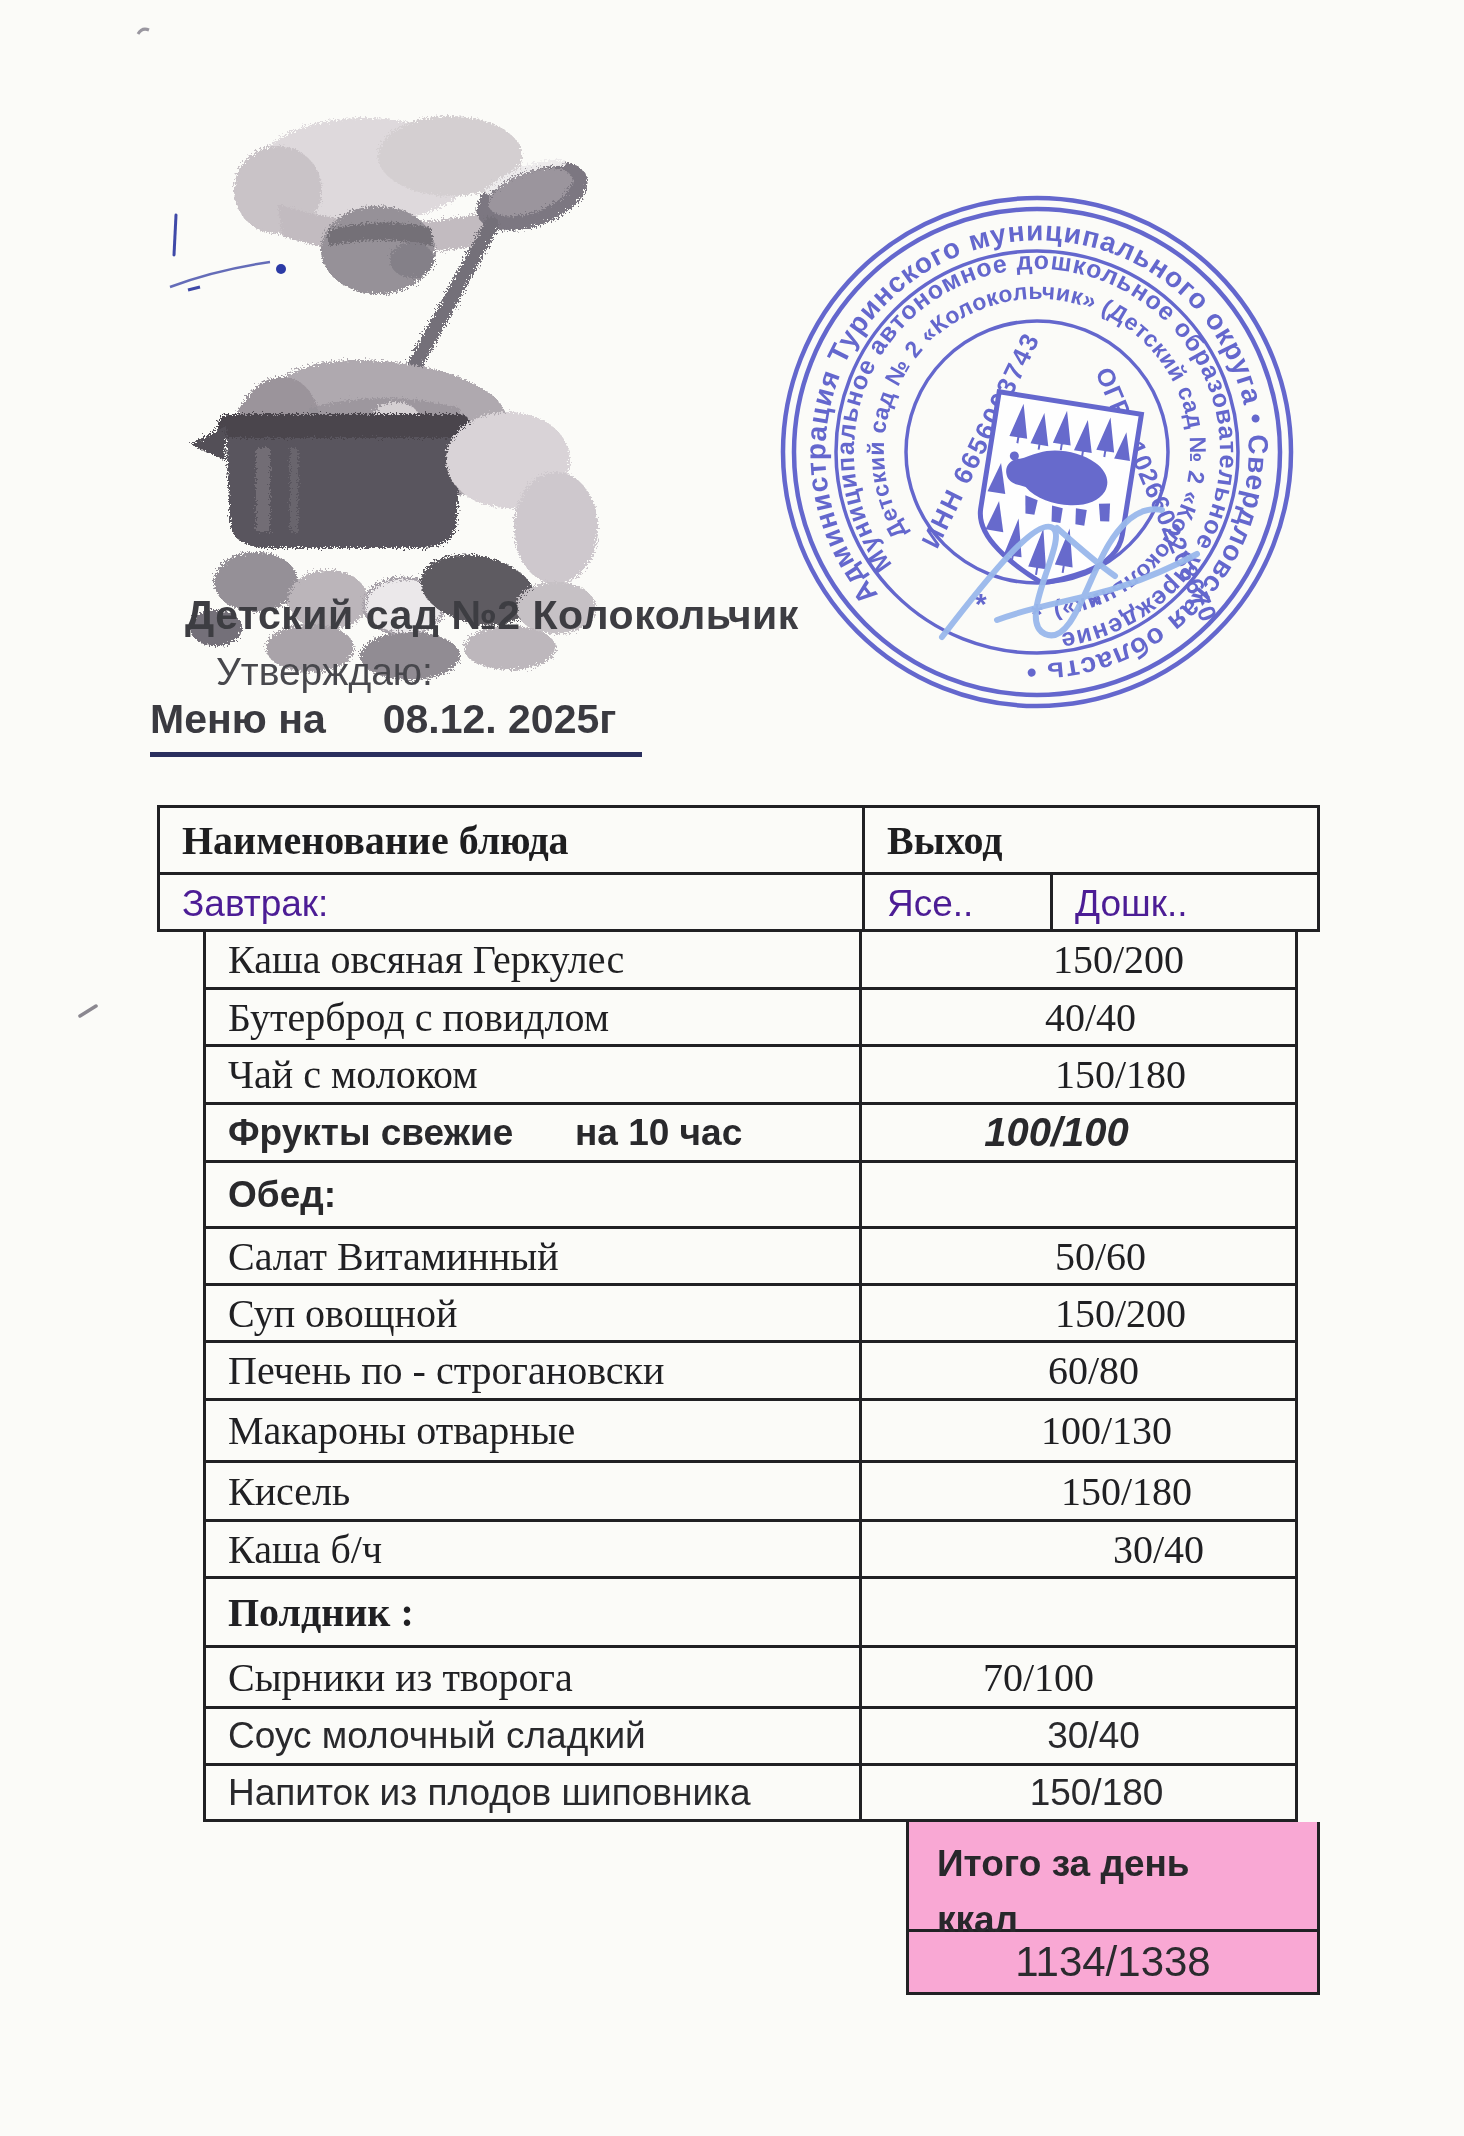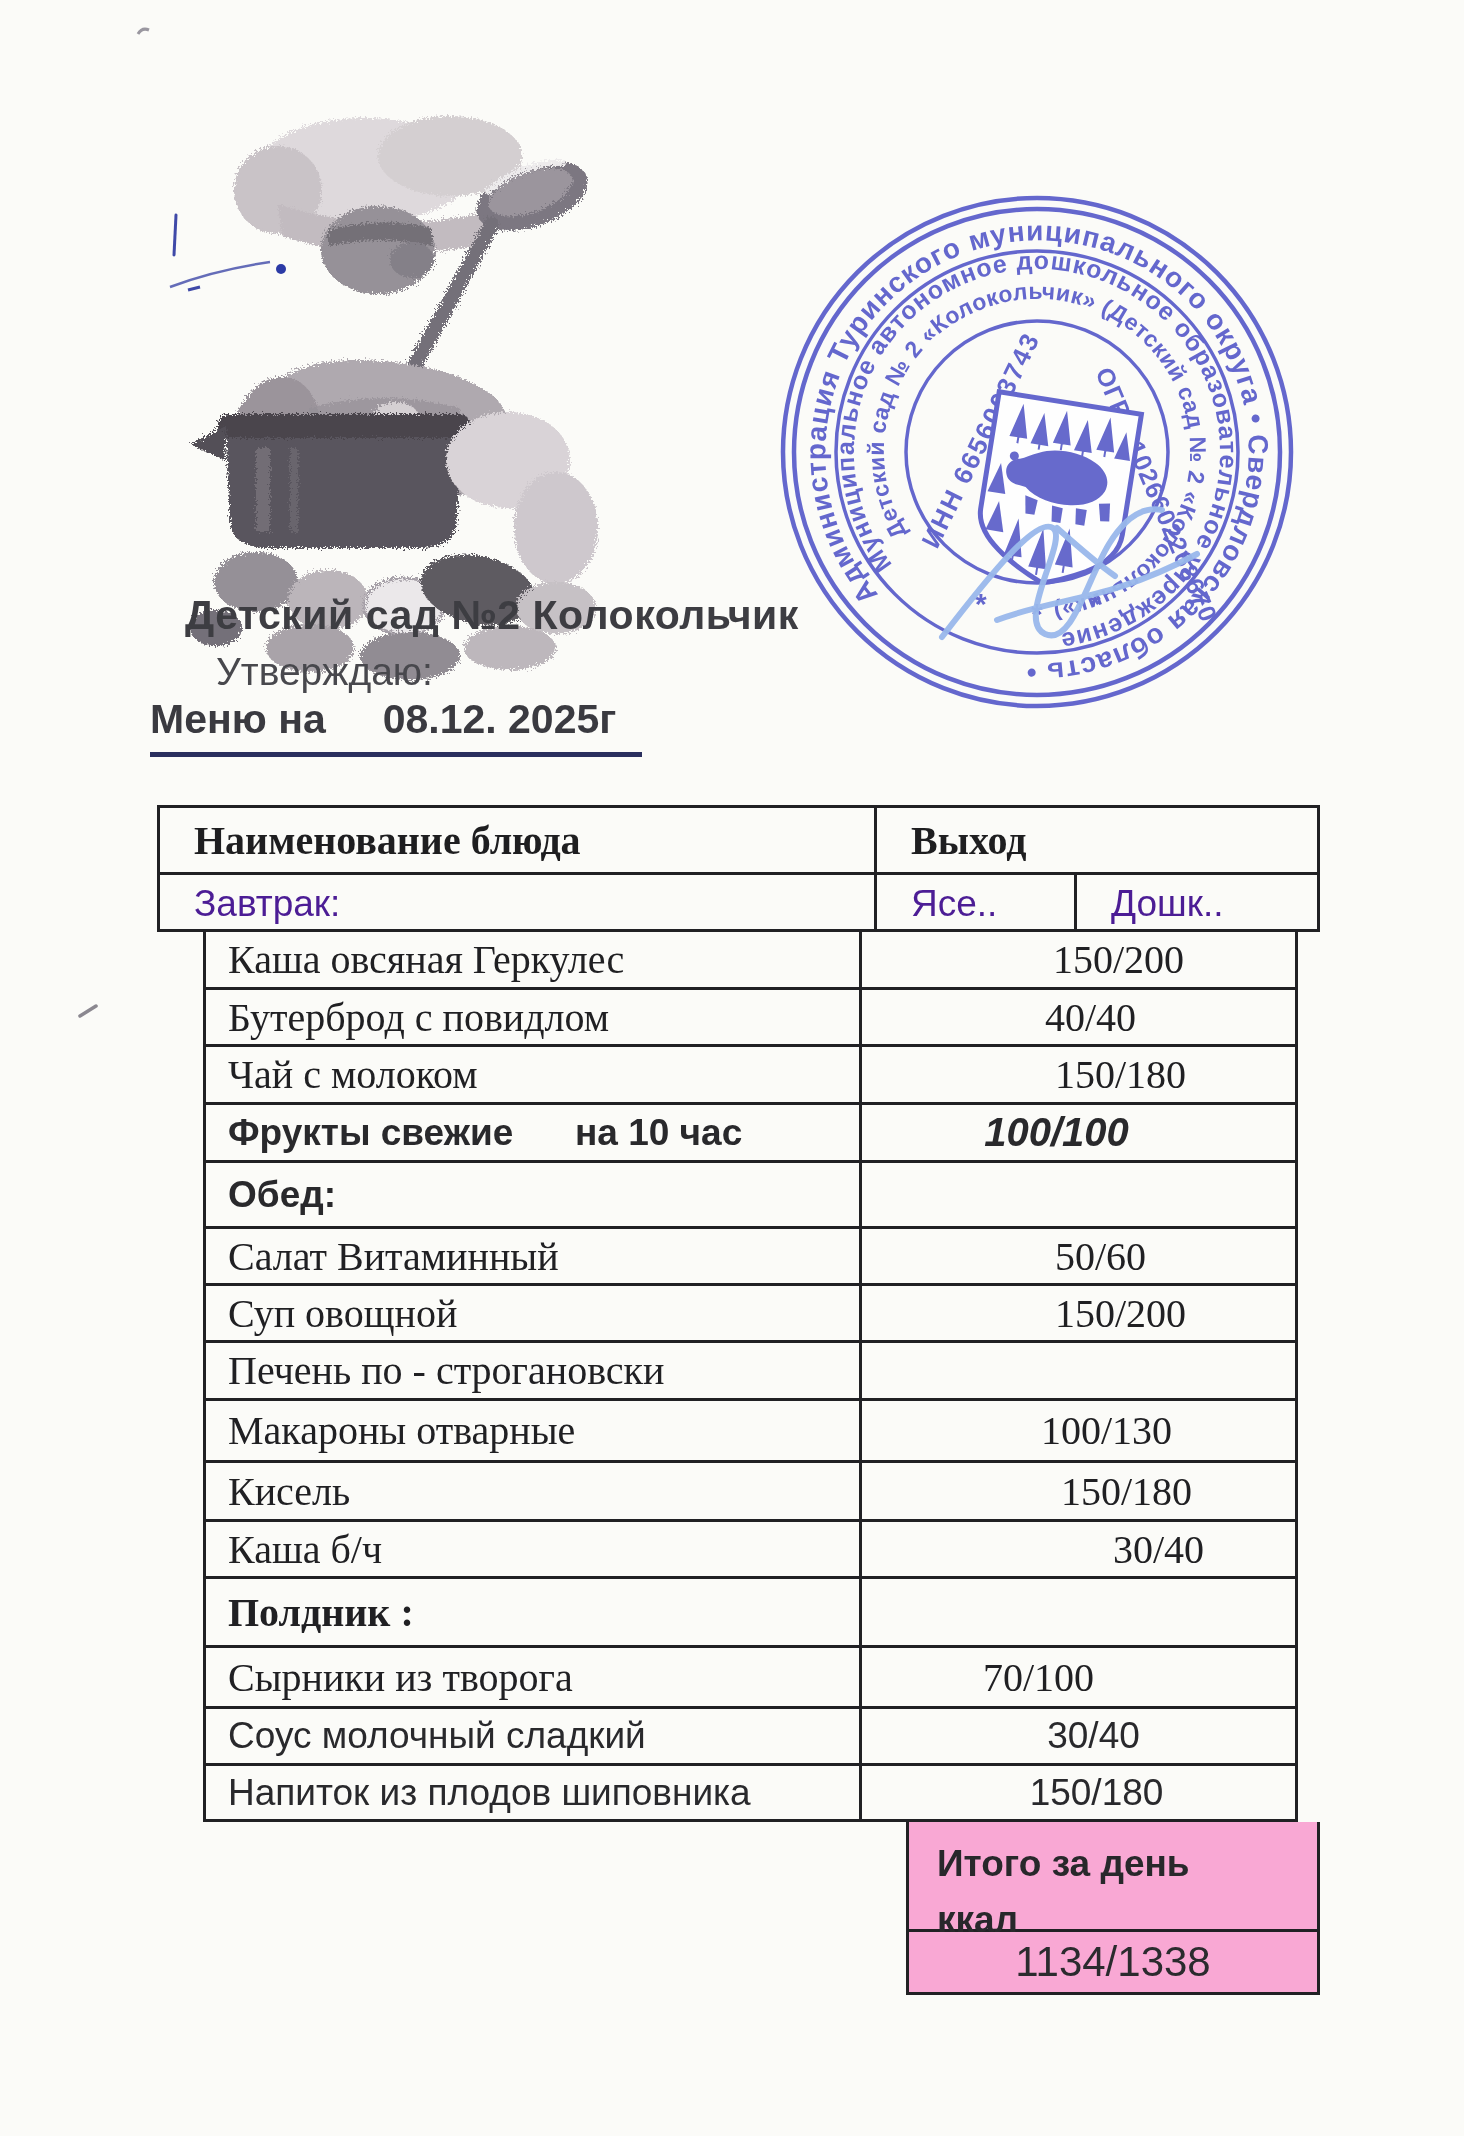--- a/index.html
+++ b/index.html
@@ -20,21 +20,21 @@
     border-bottom:5px solid #2a2f5e;
   }
 
   
   .cellpadding{padding-left:22px;}
 
   
   .tableA{left:157px;top:805px;width:1163px;height:127px;border:3px solid #212124;box-sizing:border-box;}
   .rowA1{height:64px;border-bottom:3px solid #212124;display:flex;}
   .rowA2{height:57px;display:flex;}
-  .cA{display:flex;align-items:center;box-sizing:border-box;height:100%;margin-left:12px;}
+  .cA{display:flex;align-items:center;box-sizing:border-box;height:100%;}
   .cA.name{width:705px;border-right:3px solid #212124;}
   .cA.yase{width:188px;border-right:3px solid #212124;}
   .cA.rest{flex:1;}
   .thdr{font-family:"Liberation Serif",serif;font-weight:700;font-size:40px;color:#1e1e20;}
   .subhdr{font-weight:400;font-size:37px;color:#4c1d95;}
 
   
   .tableB{left:203px;top:932px;width:1095px;border-left:3px solid #212124;border-right:3px solid #212124;box-sizing:border-box;}
   .row{display:flex;border-bottom:3px solid #212124;box-sizing:border-box;align-items:center;}
   .cn{width:656px;height:100%;border-right:3px solid #212124;box-sizing:border-box;
@@ -260,20 +260,23 @@
       </div>
   </div>
   <div class="row serif" style="height:57px">
     <div class="cn">Суп овощной</div>
     <div class="cv">
         <span style="--vx:42px">150/200</span>
       </div>
   </div>
   <div class="row serif" style="height:58px">
     <div class="cn">Печень по - строгановски</div>
+    <div class="cv">
+        <span style="--vx:15px">60/80</span>
+      </div>
   </div>
   <div class="row serif" style="height:62px">
     <div class="cn">Макароны отварные</div>
     <div class="cv">
         <span style="--vx:28px">100/130</span>
       </div>
   </div>
   <div class="row serif" style="height:59px">
     <div class="cn">Кисель</div>
     <div class="cv">

